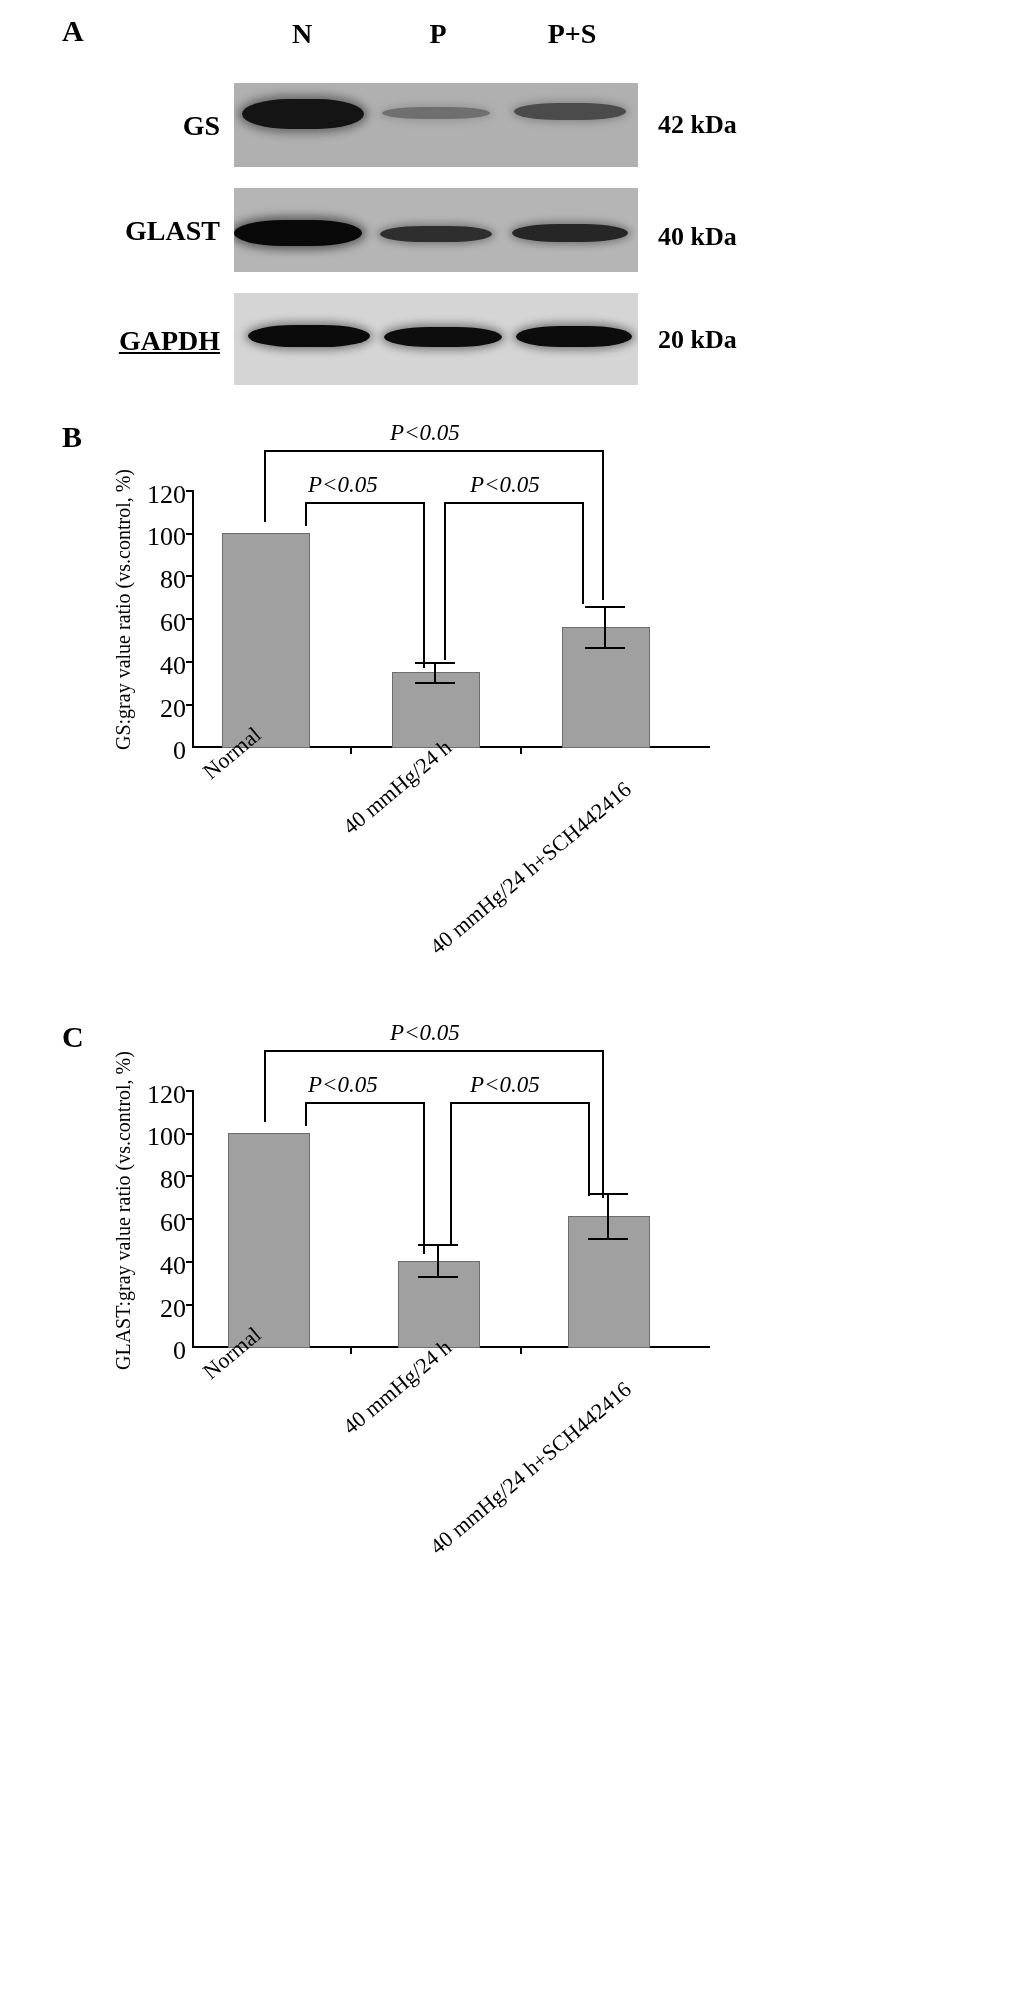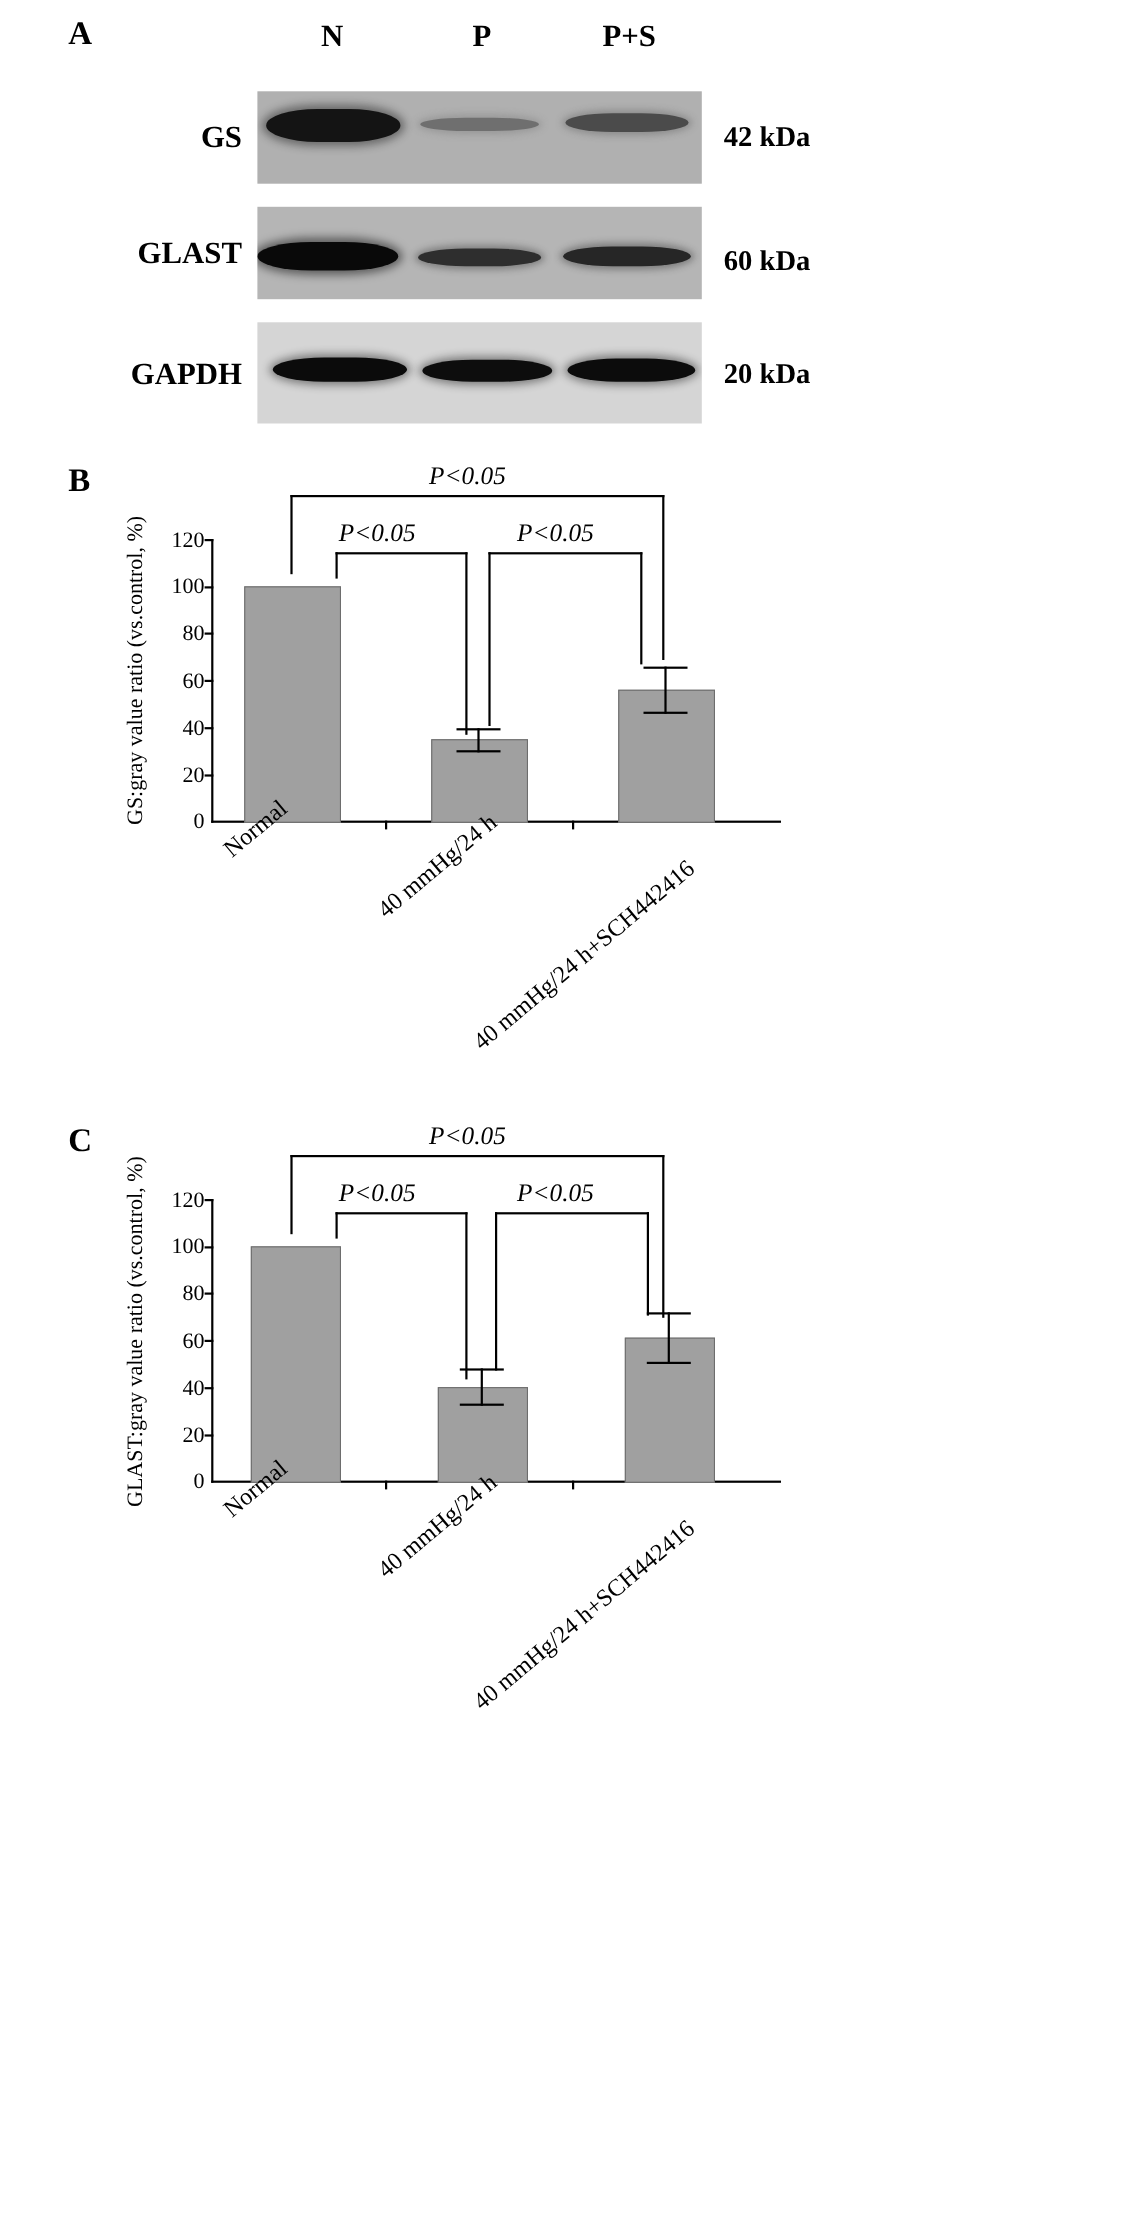--- a/index.html
+++ b/index.html
@@ -78,21 +78,21 @@
     border-left: 2px solid #000;
   }
   .axis-bottom {
     position: absolute;
     height: 2px;
     background: #000;
   }
 
   .ytick {
     position: absolute;
-    font-size: 20px;
+    font-size: 26px;
     text-align: right;
     width: 46px;
     font-family: "Liberation Serif", serif;
   }
   .ytick-mark {
     position: absolute;
     width: 8px;
     height: 2px;
     background: #000;
   }
@@ -170,24 +170,24 @@
 <div id="panel-a">
 
   <div class="panel-letter" style="left:62px; top:14px;">A</div>
 
   <div class="lane-label" style="left:242px; top:18px;">N</div>
   <div class="lane-label" style="left:378px; top:18px;">P</div>
   <div class="lane-label" style="left:512px; top:18px;">P+S</div>
 
   <div class="row-label" style="left:20px; top:110px; width:200px;">GS</div>
   <div class="row-label" style="left:20px; top:215px; width:200px;">GLAST</div>
-  <div class="row-label" style="left:20px; top:325px; width:200px;">GAPDH</div>
+  <div class="row-label" style="left:20px; top:325px; width:200px;text-decoration:underline;">GAPDH</div>
 
   <div class="mw-label" style="left:658px; top:110px;">42 kDa</div>
-  <div class="mw-label" style="left:658px; top:222px;">60 kDa</div>
+  <div class="mw-label" style="left:658px; top:222px;">40 kDa</div>
   <div class="mw-label" style="left:658px; top:325px;">20 kDa</div>
 
   <div class="blot gs">
     <div class="band" style="left:8px;  top:16px; width:122px; height:30px; background:#141414; box-shadow:0 0 8px 4px rgba(20,20,20,0.45);"></div>
     <div class="band" style="left:148px; top:24px; width:108px; height:12px; background:#6f6f6f; box-shadow:0 0 7px 3px rgba(110,110,110,0.35);"></div>
     <div class="band" style="left:280px; top:20px; width:112px; height:17px; background:#4b4b4b; box-shadow:0 0 7px 3px rgba(75,75,75,0.35);"></div>
   </div>
 
   <div class="blot glast">
     <div class="band" style="left:0px;  top:32px; width:128px; height:26px; background:#090909; box-shadow:0 0 8px 4px rgba(10,10,10,0.5);"></div>

